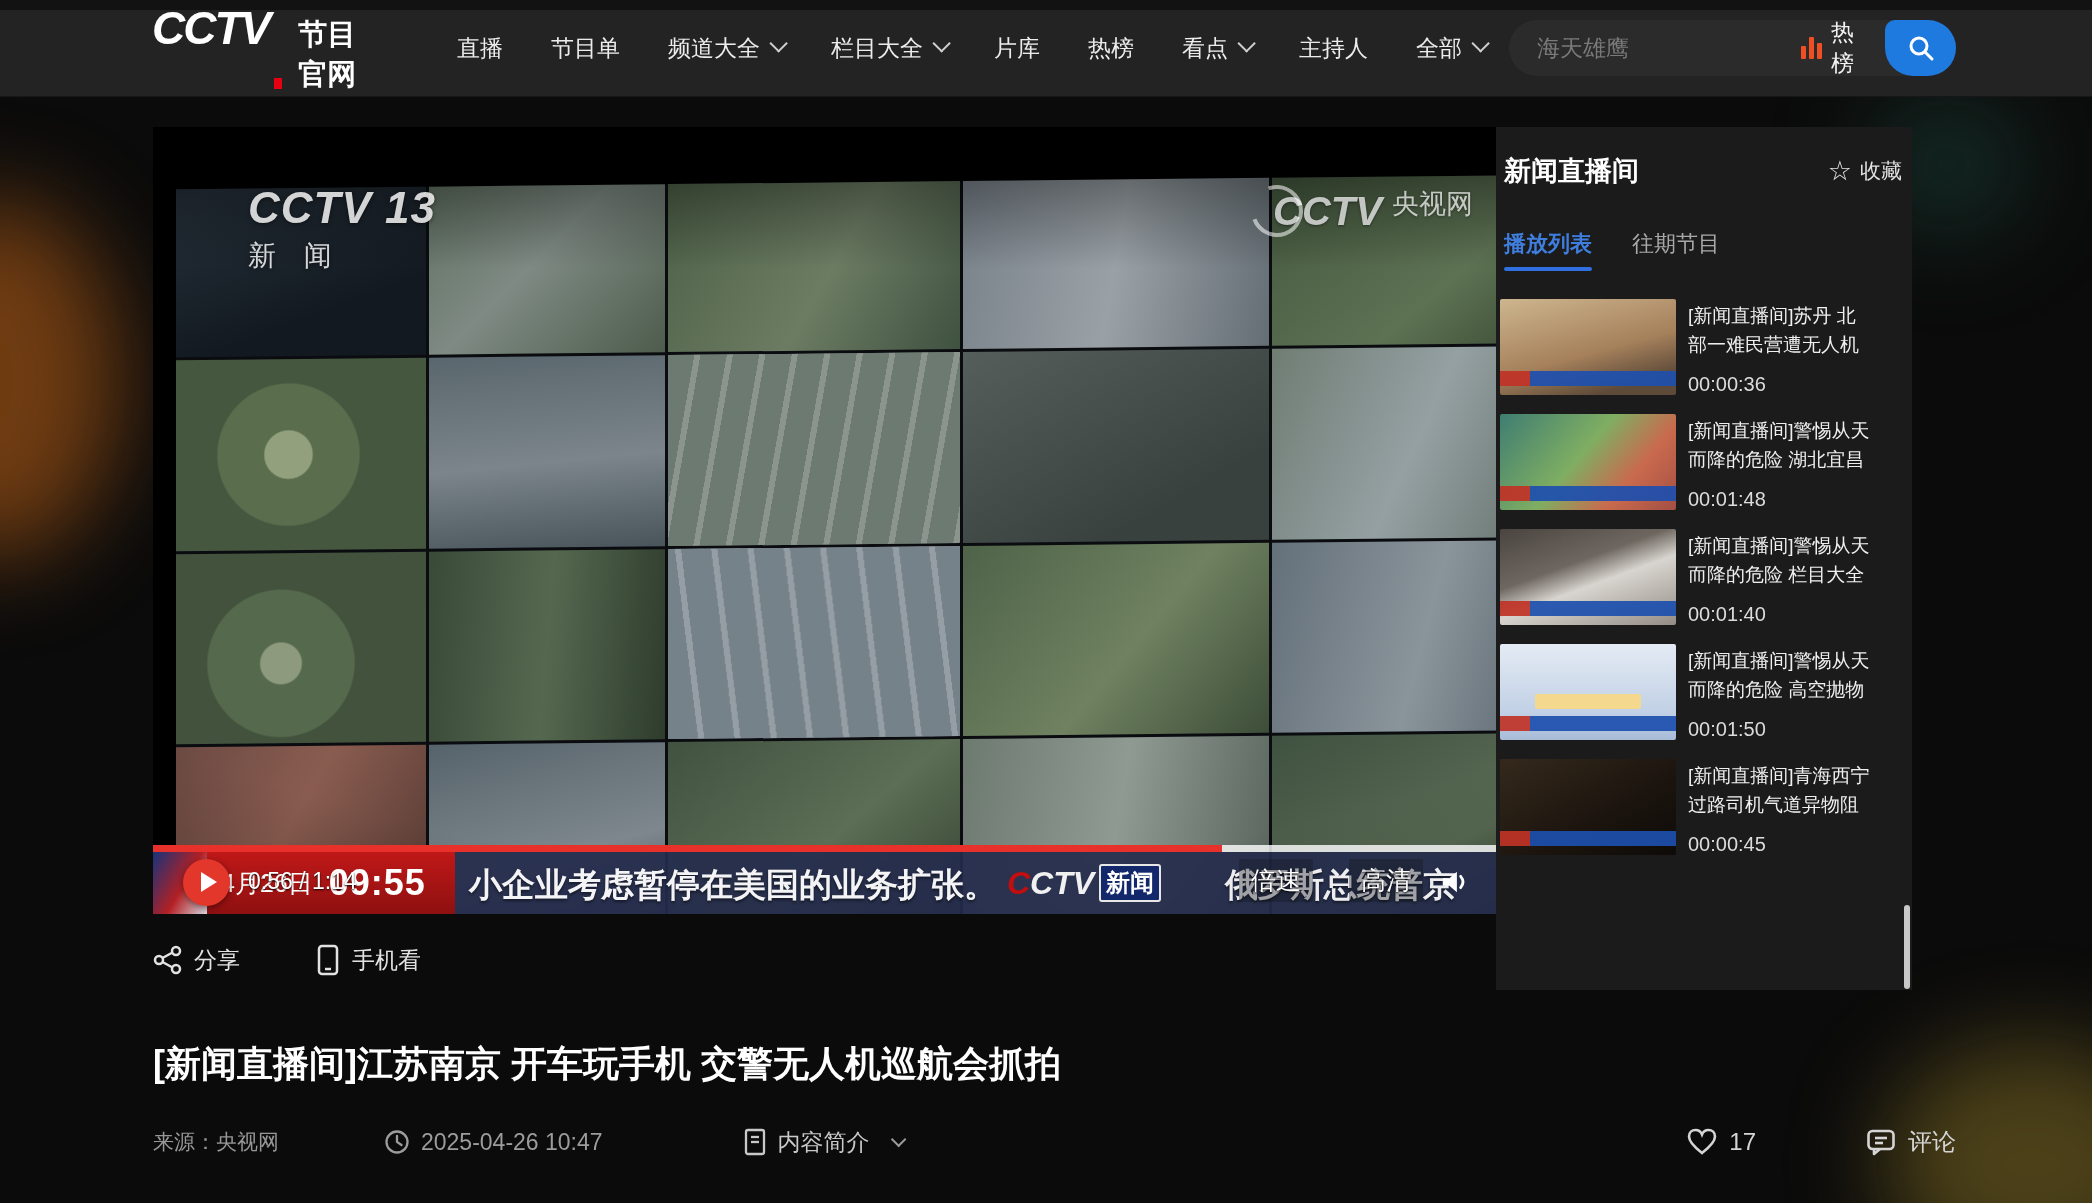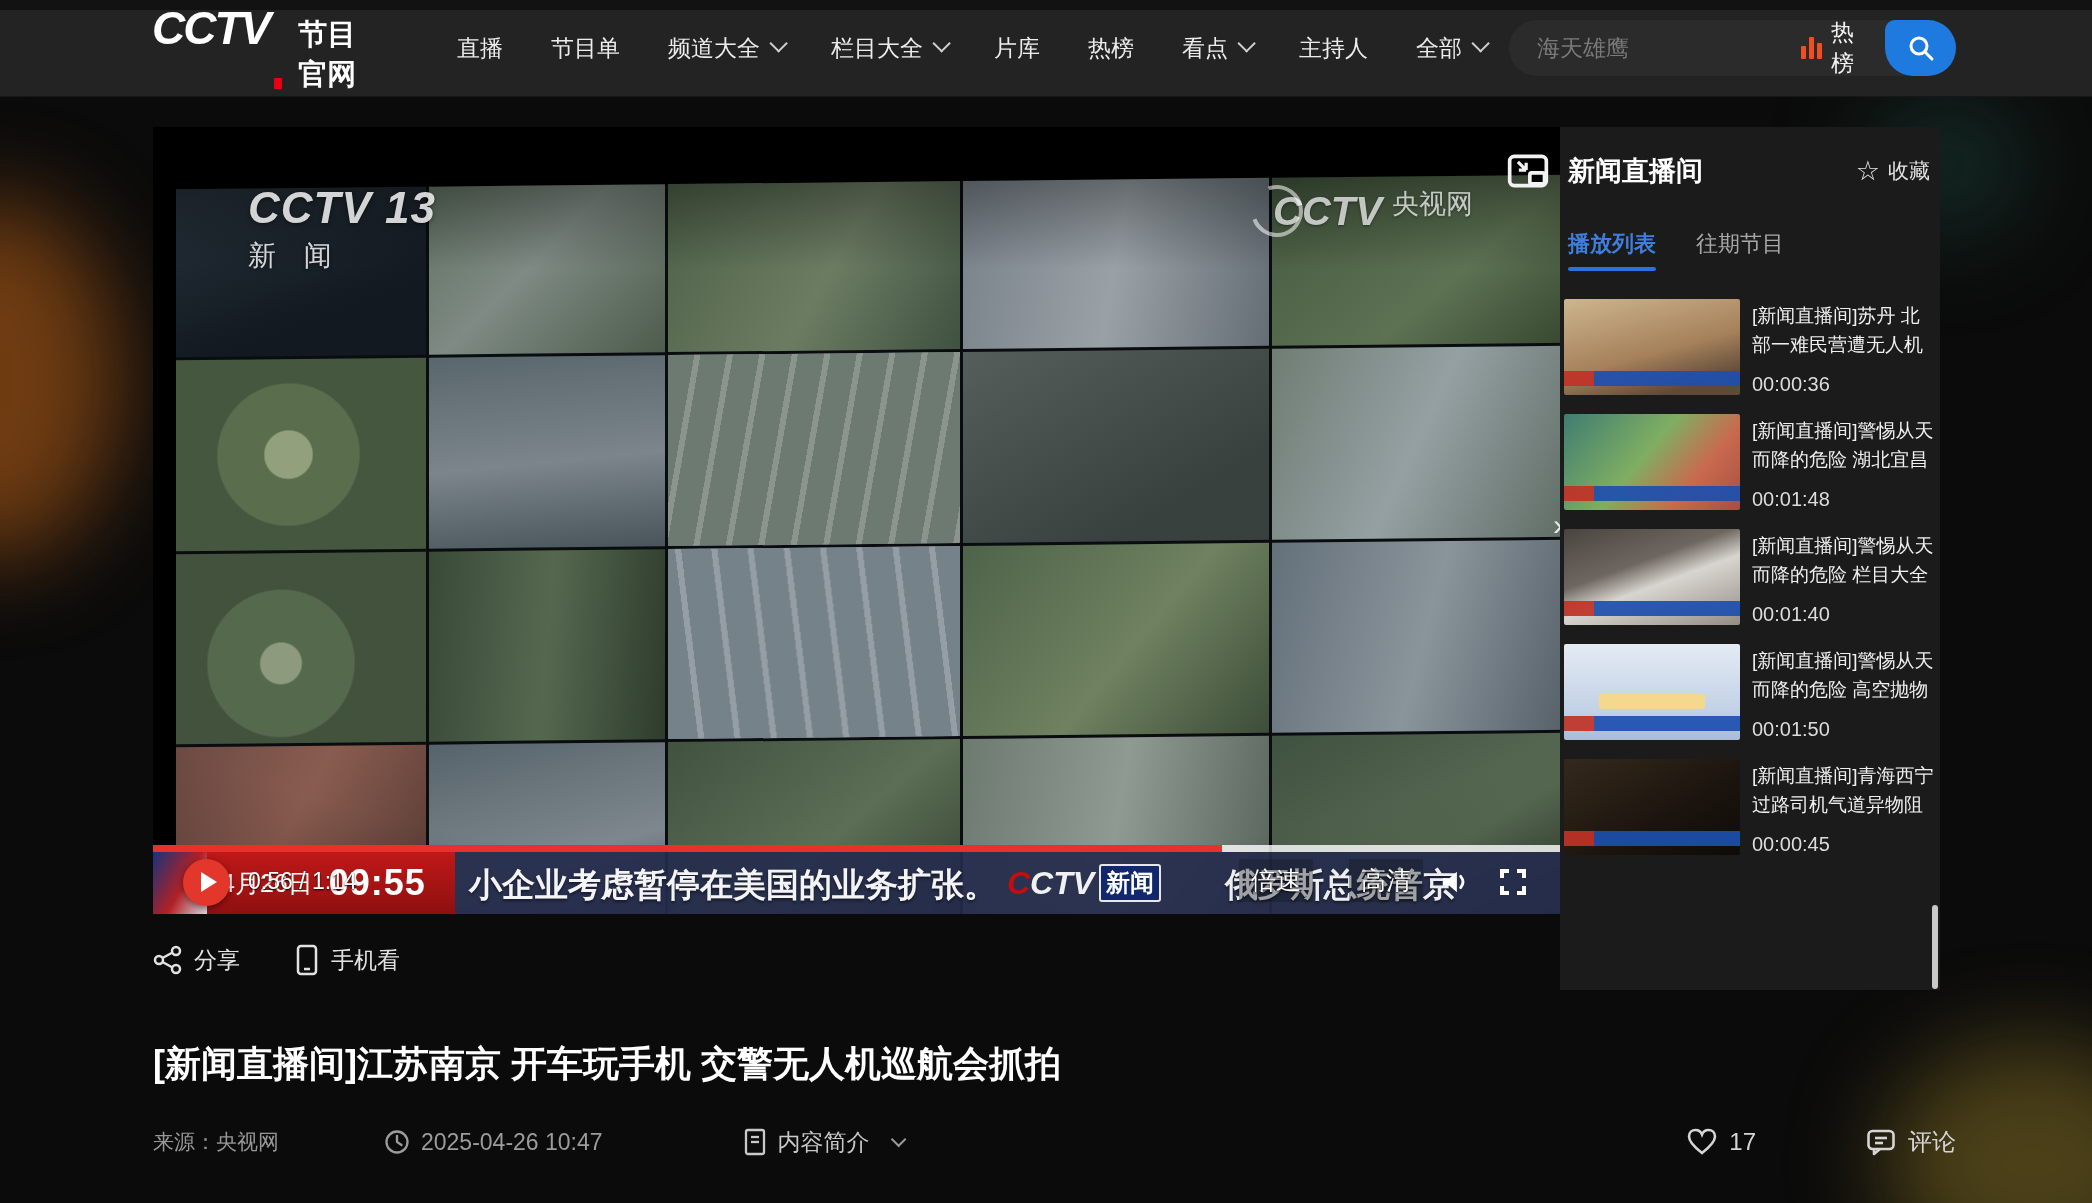--- a/index.html
+++ b/index.html
@@ -118,21 +118,21 @@
             font-size:25px;font-family:Liberation Sans, sans-serif;padding:5px 12px;border-radius:1px;cursor:pointer;
             text-shadow:0 1px 2px #000;}
   .ctl-speed{left:1086px;}
   .ctl-quality{left:1196px;}
   .ctl-icon{position:absolute;bottom:12px;background:transparent;border:none;cursor:pointer;
             display:flex;align-items:center;justify-content:center;width:44px;height:40px;}
   .ctl-volume{left:1280px;}
   .ctl-fullscreen{left:1338px;}
 
   
-  .sidebar{position:absolute;left:1560px;top:127px;width:380px;height:863px;background:#1b1b1b;z-index:10;}
+  .sidebar{position:absolute;left:1496px;top:127px;width:380px;height:863px;background:#1b1b1b;z-index:10;padding-left:36px;}
   .sb-head{position:absolute;left:8px;right:10px;top:26px;display:flex;align-items:center;}
   .sb-title{font-size:27px;font-weight:700;color:#fff;}
   .sb-fav{margin-left:auto;display:flex;align-items:center;gap:8px;cursor:pointer;color:#e3e3e3;}
   .sb-fav .star{font-size:27px;line-height:1;}
   .sb-fav .lbl{font-size:21px;}
   .sb-tabs{position:absolute;left:8px;top:102px;display:flex;gap:40px;}
   .sb-tab{font-size:22px;color:#a8a8a8;cursor:pointer;padding-bottom:12px;position:relative;}
   .sb-tab.active{color:#3f7ede;font-weight:700;}
   .sb-tab.active::after{content:"";position:absolute;left:0;right:0;bottom:0;height:4px;background:#2f6fe0;border-radius:2px;}
   .sb-list{position:absolute;left:0;right:0;top:170px;bottom:0;overflow:hidden;}
@@ -149,21 +149,21 @@
   .thumb.th4::before{content:"";position:absolute;left:46%;top:30%;width:18px;height:7px;background:#24282c;
                      border-radius:2px;box-shadow:-9px -4px 0 -2px #24282c,9px -4px 0 -2px #24282c;}
   .thumb.th5{background:linear-gradient(150deg,#35291c,#1b140e 60%,#0e0b08);}
   .sb-item .it-title{position:absolute;left:192px;top:4px;width:184px;font-size:19px;line-height:29px;
                      color:#efefef;max-height:58px;overflow:hidden;}
   .sb-item.active .it-title{color:#4a7de0;}
   .sb-item .it-dur{position:absolute;left:192px;top:76px;font-size:20px;color:#dcdcdc;}
   .sb-scroll{position:absolute;right:2px;top:778px;width:6px;height:84px;background:#c9c9c9;border-radius:3px;}
 
   
-  .share-row{position:absolute;left:153px;top:944px;display:flex;align-items:center;gap:54px;z-index:5;}
+  .share-row{position:absolute;left:153px;top:944px;display:flex;align-items:center;gap:75px;z-index:5;}
   .share-row .act{display:flex;align-items:center;gap:11px;cursor:pointer;color:#e2e2e2;font-size:23px;}
   .video-title{position:absolute;left:153px;top:1040px;font-size:36px;font-weight:700;color:#fff;margin:0;z-index:5;}
   .meta-row{position:absolute;left:153px;top:1126px;right:136px;display:flex;align-items:center;color:#979797;z-index:5;}
   .meta-source{font-size:21px;}
   .meta-time{display:flex;align-items:center;gap:11px;margin-left:105px;font-size:23px;color:#9c9c9c;}
   .meta-summary{display:flex;align-items:center;gap:11px;margin-left:140px;font-size:23px;color:#c9c9c9;cursor:pointer;}
   .meta-summary .caret{border-color:#9a9a9a;margin-top:-2px;width:9px;height:9px;}
   .meta-right{margin-left:auto;display:flex;align-items:center;gap:110px;}
   .like-group,.comment-group{display:flex;align-items:center;gap:12px;cursor:pointer;color:#d5d5d5;font-size:24px;}
   svg{display:block;}

